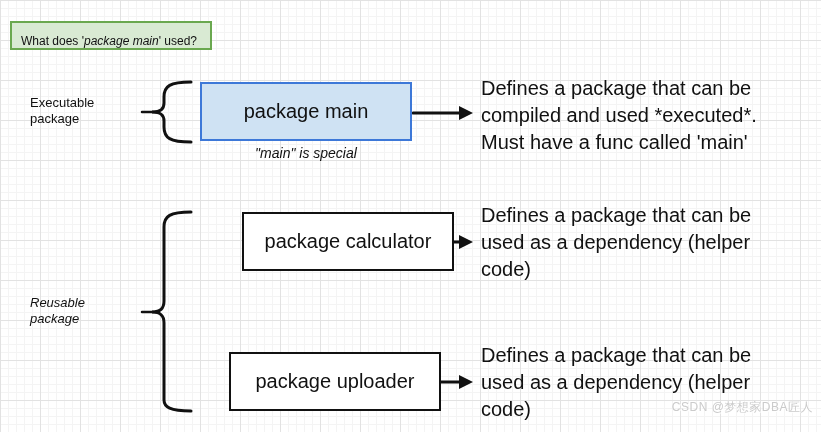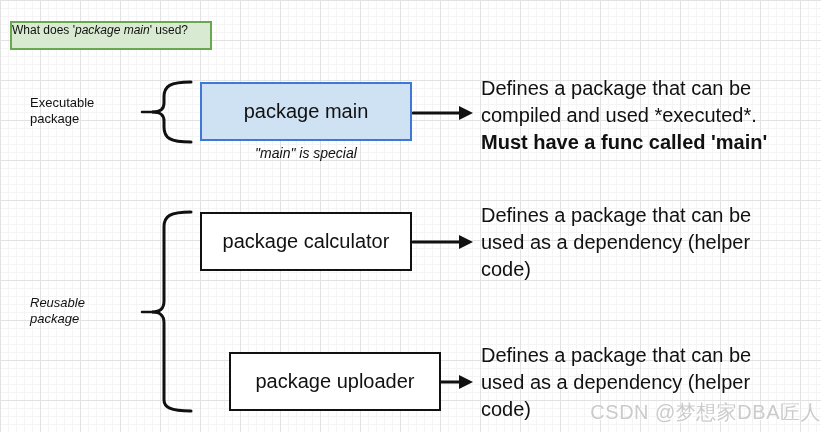--- a/index.html
+++ b/index.html
@@ -17,21 +17,22 @@
     background-size:40px 40px,40px 40px,8px 8px,8px 8px;
     color:#111;
   }
   .abs{position:absolute;}
   
   .question-box{
     left:10px;top:21px;width:202px;height:29px;
     box-sizing:border-box;
     background:#d9ead3;
     border:2px solid #6aa84f;
-    display:flex;align-items:flex-start;
+    display:flex;align-items:flex-end;
+    padding-left:9px;
     font-size:12px;
     white-space:nowrap;
   }
   .question-box .em{font-style:italic;}
   
   .group-label{
     width:110px;
     font-size:13px;line-height:16px;
   }
   .label-executable{left:30px;top:95px;}
@@ -39,46 +40,46 @@
   
   .pkg-box{
     left:200px;width:212px;height:59px;
     box-sizing:border-box;
     display:flex;align-items:center;justify-content:center;
     font-size:20px;
     background:#ffffff;
     border:2px solid #111;
   }
   .pkg-main{top:82px;background:#cfe2f3;border:2px solid #3d78d8;}
-  .pkg-calculator{top:212px;}
+  .pkg-calculator{top:212px;margin-left:42px;}
   .pkg-uploader{top:352px;margin-left:29px;}
   .caption{
     left:200px;top:145px;width:212px;
     text-align:center;
     font-style:italic;
     font-size:14px;
   }
   
   .desc{
     left:481px;width:335px;
     font-size:20px;line-height:27px;
   }
   .desc-1{top:75px;}
   .desc-2{top:202px;}
   .desc-3{top:342px;}
-  .desc .bold{font-weight:700;}
+  .desc .bold{font-weight:400;}
   
   #connector-layer{left:0;top:0;width:821px;height:432px;pointer-events:none;}
   .stroke{stroke:#111;fill:none;stroke-width:3;stroke-linecap:round;}
   .thin{stroke-width:2.5;}
   .head{fill:#111;stroke:none;}
   
   .watermark{
-    right:0;top:399px;
-    font-size:20px;
+    right:8px;top:399px;
+    font-size:12px;
     color:#cbcbcb;
     text-shadow:1px 1px 0 #ffffff;
     letter-spacing:0.5px;
     white-space:nowrap;
   }
 </style>
 </head>
 <body>
 
 <div id="canvas">

